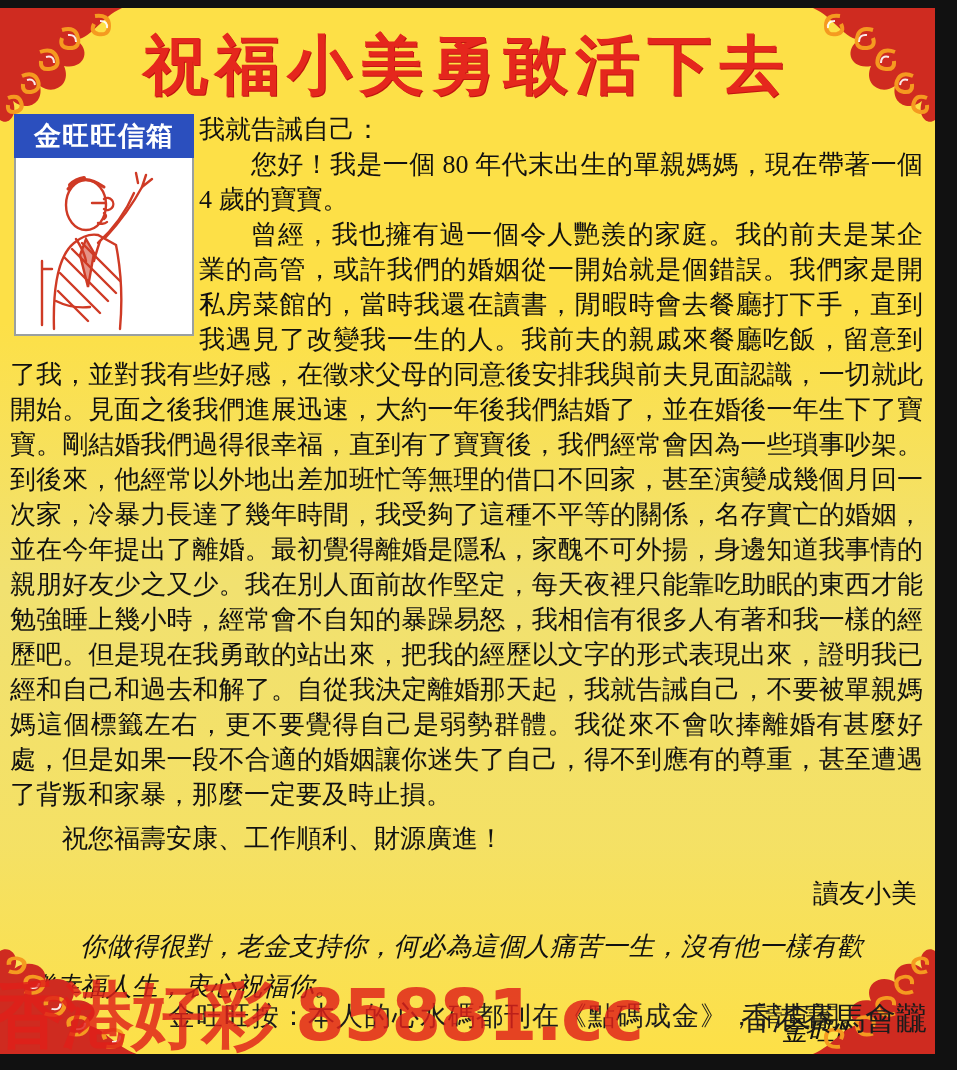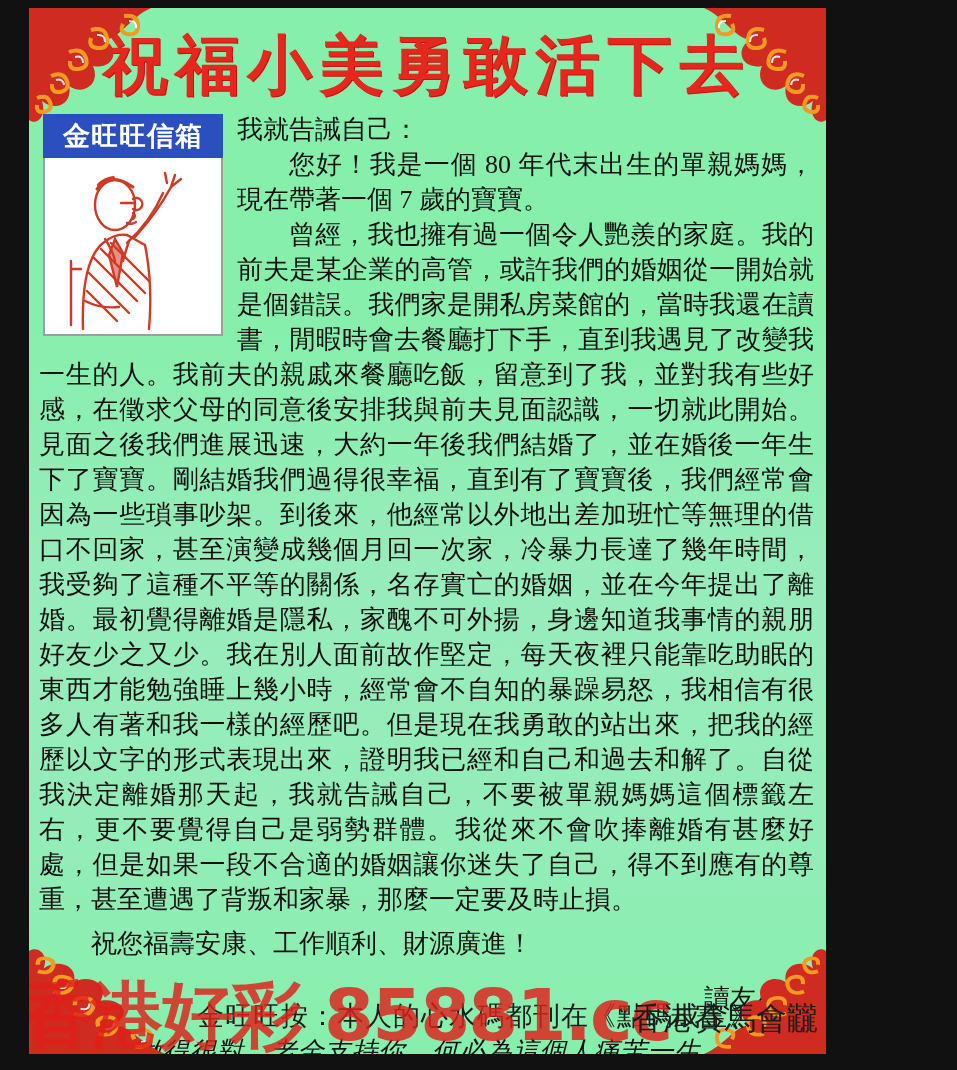--- a/index.html
+++ b/index.html
@@ -4,22 +4,22 @@
 <style>
   * { margin:0; padding:0; box-sizing:border-box; }
   html,body { width:957px; height:1070px; }
   body {
     background:#111;
     font-family:"Liberation Serif", serif;
     position:relative;
     overflow:hidden;
   }
   .page {
-    position:absolute; left:29px; top:8px; width:797px; height:1046px;
-    background:#86efac;
+    position:absolute; left:0; top:8px; width:935px; height:1046px;
+    background:#fde047;
     overflow:hidden;
   }
   
   .page::after{
     content:""; position:absolute; inset:0;
     background:linear-gradient(180deg, rgba(210,230,235,0) 30%, rgba(205,228,235,.25) 55%, rgba(205,228,235,.18) 80%, rgba(205,228,235,0) 100%);
     pointer-events:none;
   }
   .corner { position:absolute; z-index:4; }
   .c-tl { left:0; top:0; }
@@ -43,21 +43,21 @@
     position:relative; z-index:2;
     padding:2px 12px 0 10px;
     font-size:26px;
     line-height:35px;
     color:#111;
     text-align:justify;
   }
   .mailbox {
     float:left;
     width:180px;
-    margin:2px 14px 6px 4px;
+    margin:2px 5px 6px 4px;
   }
   .mailbox-header {
     background:#2b4fbe;
     color:#fff;
     font-family:"DejaVu Sans", sans-serif;
     font-weight:900;
     font-size:27px;
     text-align:center;
     padding:4px 0 5px 0;
     letter-spacing:1px;
@@ -198,21 +198,21 @@
           <path d="M56,78 q8,12 10,22 M80,80 q-4,12 -6,20"></path>
 
           <path d="M22,100 v64 M22,108 h10"></path>
 
           <path d="M36,140 q16,8 34,6"></path>
         </svg>
       </div>
     </div>
 
     <p class="salutation">我就告誡自己：</p>
-    <p class="para">您好！我是一個 80 年代末出生的單親媽媽，現在帶著一個 7 歲的寶寶。</p>
+    <p class="para">您好！我是一個 80 年代末出生的單親媽媽，現在帶著一個 4 歲的寶寶。</p>
     <p class="para">曾經，我也擁有過一個令人艷羨的家庭。我的前夫是某企業的高管，或許我們的婚姻從一開始就是個錯誤。我們家是開私房菜館的，當時我還在讀書，閒暇時會去餐廳打下手，直到我遇見了改變我一生的人。我前夫的親戚來餐廳吃飯，留意到了我，並對我有些好感，在徵求父母的同意後安排我與前夫見面認識，一切就此開始。見面之後我們進展迅速，大約一年後我們結婚了，並在婚後一年生下了寶寶。剛結婚我們過得很幸福，直到有了寶寶後，我們經常會因為一些瑣事吵架。到後來，他經常以外地出差加班忙等無理的借口不回家，甚至演變成幾個月回一次家，冷暴力長達了幾年時間，我受夠了這種不平等的關係，名存實亡的婚姻，並在今年提出了離婚。最初覺得離婚是隱私，家醜不可外揚，身邊知道我事情的親朋好友少之又少。我在別人面前故作堅定，每天夜裡只能靠吃助眠的東西才能勉強睡上幾小時，經常會不自知的暴躁易怒，我相信有很多人有著和我一樣的經歷吧。但是現在我勇敢的站出來，把我的經歷以文字的形式表現出來，證明我已經和自己和過去和解了。自從我決定離婚那天起，我就告誡自己，不要被單親媽媽這個標籤左右，更不要覺得自己是弱勢群體。我從來不會吹捧離婚有甚麼好處，但是如果一段不合適的婚姻讓你迷失了自己，得不到應有的尊重，甚至遭遇了背叛和家暴，那麼一定要及時止損。</p>
     <p class="wish">祝您福壽安康、工作順利、財源廣進！</p>
     <p class="sig-right">讀友小美</p>
 
     <div class="reply">
       <p class="para">你做得很對，老金支持你，何必為這個人痛苦一生，沒有他一樣有歡樂幸福人生，衷心祝福你。</p>
       <p class="sig">金旺旺覆</p>
     </div>
   </div>
 

